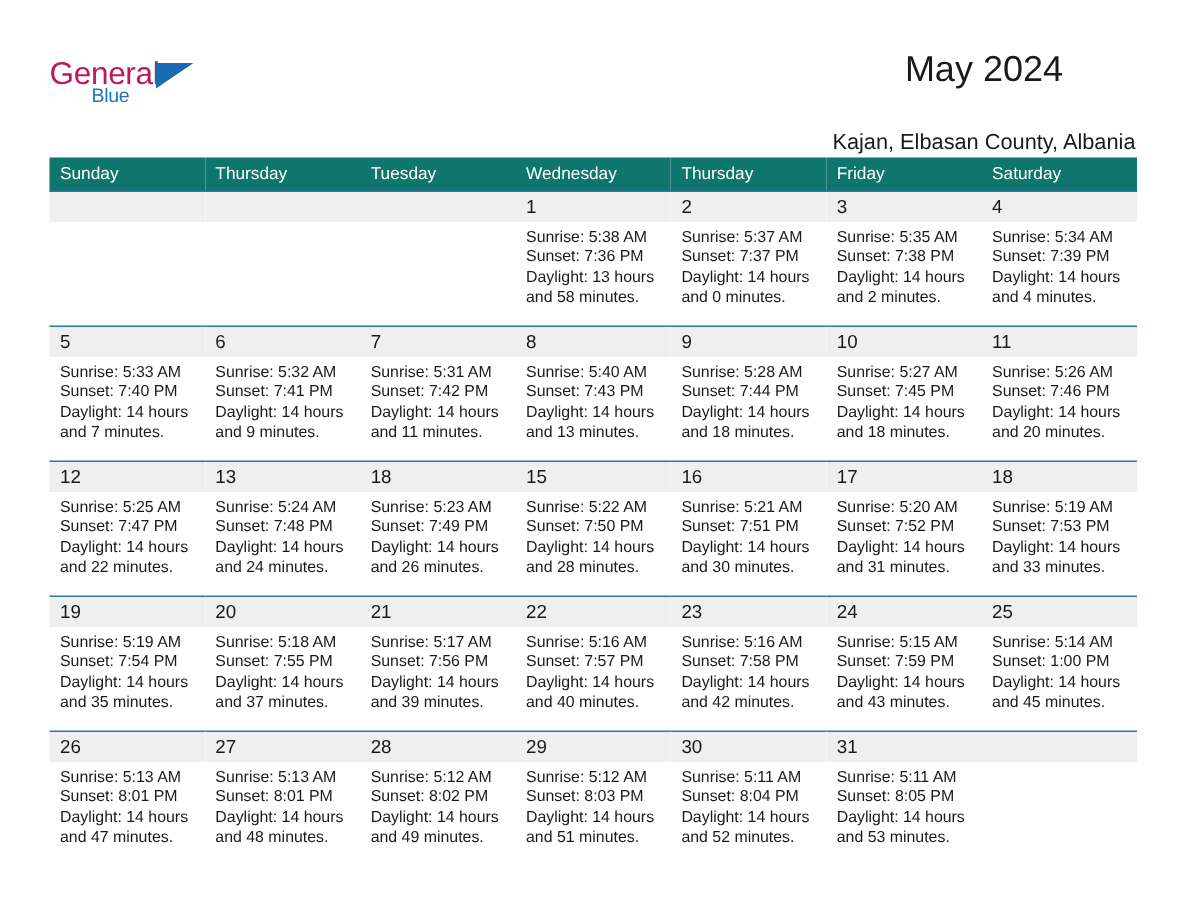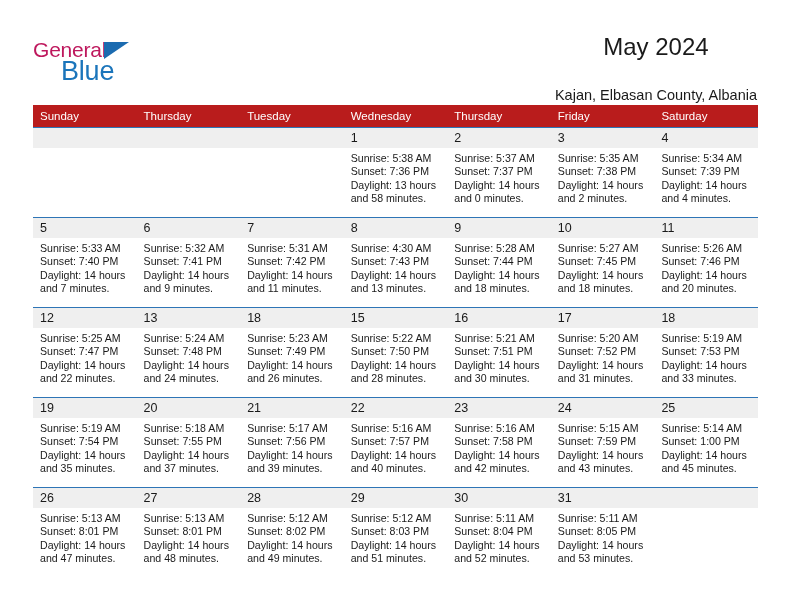--- a/index.html
+++ b/index.html
@@ -51,21 +51,21 @@
     top: 4px;
     width: 0;
     height: 0;
     border-left: 25px solid #1b6bb0;
     border-bottom: 17px solid transparent;
   }
   .logo-blue {
     position: absolute;
     left: 28px;
     top: 18px;
-    font-size: 27px;
+    font-size: 13px;
     letter-spacing: -0.2px;
     color: #1b75bb;
     font-family: "Liberation Sans", sans-serif;
   }
   .title-block {
     position: absolute;
     right: 35px;
     top: 30px;
     text-align: right;
   }
@@ -87,21 +87,21 @@
   
   .calendar {
     position: absolute;
     left: 33px;
     top: 105px;
     width: 725px;
     border-collapse: collapse;
     table-layout: fixed;
   }
   .calendar th {
-    background: #b91c1c;
+    background: #0f766e;
     color: #ffffff;
     font-size: 11.5px;
     font-weight: normal;
     text-align: left;
     padding: 5px 0 5px 7px;
     height: 19px;
     box-sizing: border-box;
     border: none;
   }
   .calendar td {
@@ -247,21 +247,21 @@
             <div class="cell-lines">
               <div>Sunrise: 5:31 AM</div>
               <div>Sunset: 7:42 PM</div>
               <div>Daylight: 14 hours</div>
               <div>and 11 minutes.</div>
             </div>
           </td>
           <td>
             <span class="daynum">8</span>
             <div class="cell-lines">
-              <div>Sunrise: 4:30 AM</div>
+              <div>Sunrise: 5:40 AM</div>
               <div>Sunset: 7:43 PM</div>
               <div>Daylight: 14 hours</div>
               <div>and 13 minutes.</div>
             </div>
           </td>
           <td>
             <span class="daynum">9</span>
             <div class="cell-lines">
               <div>Sunrise: 5:28 AM</div>
               <div>Sunset: 7:44 PM</div>

